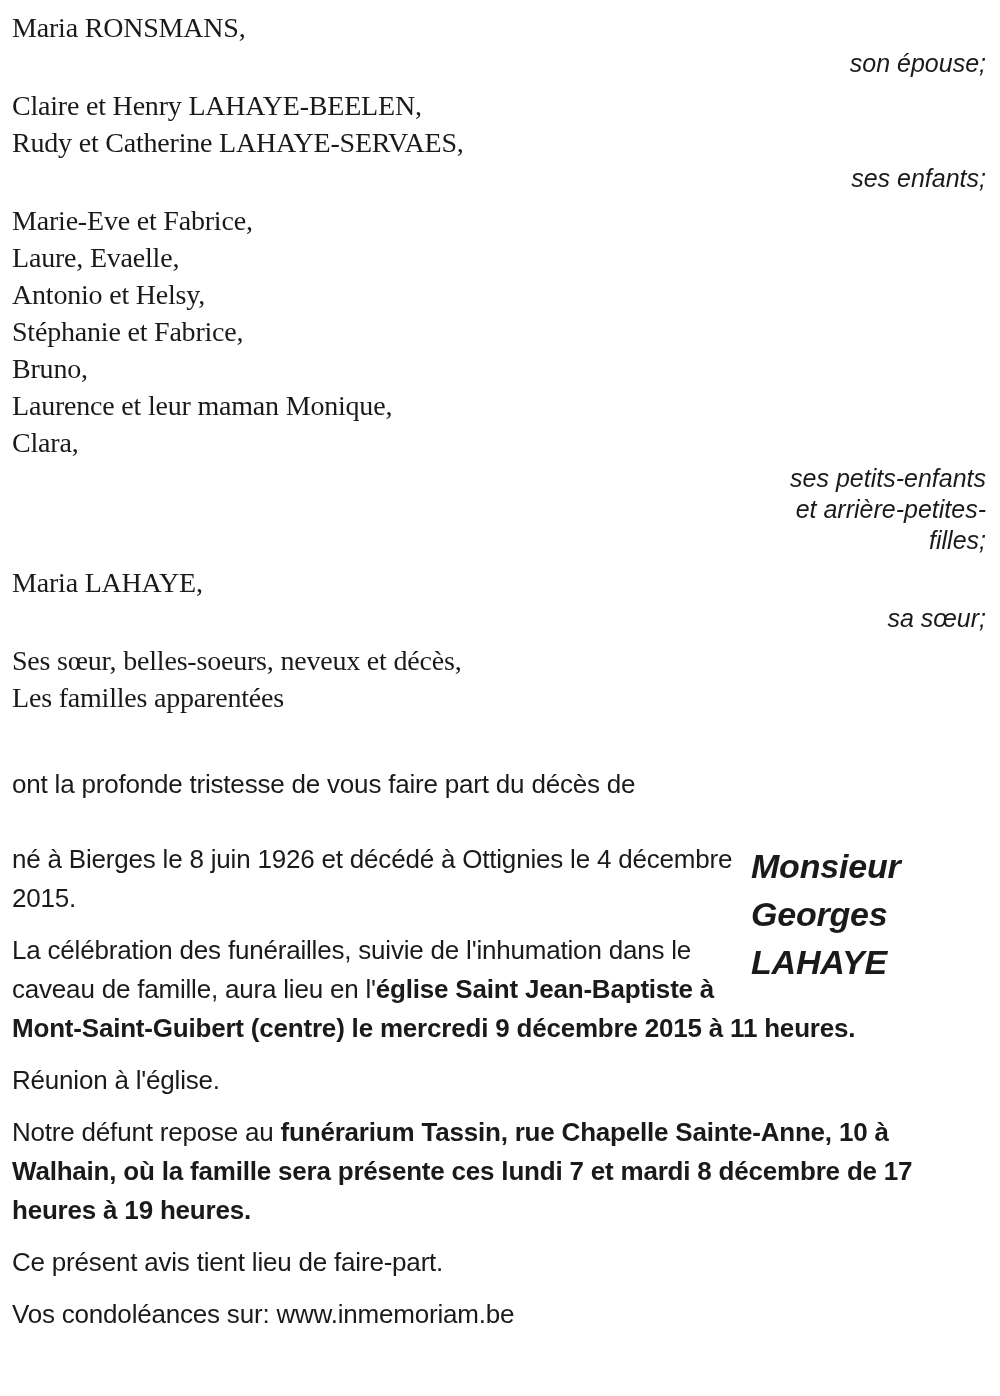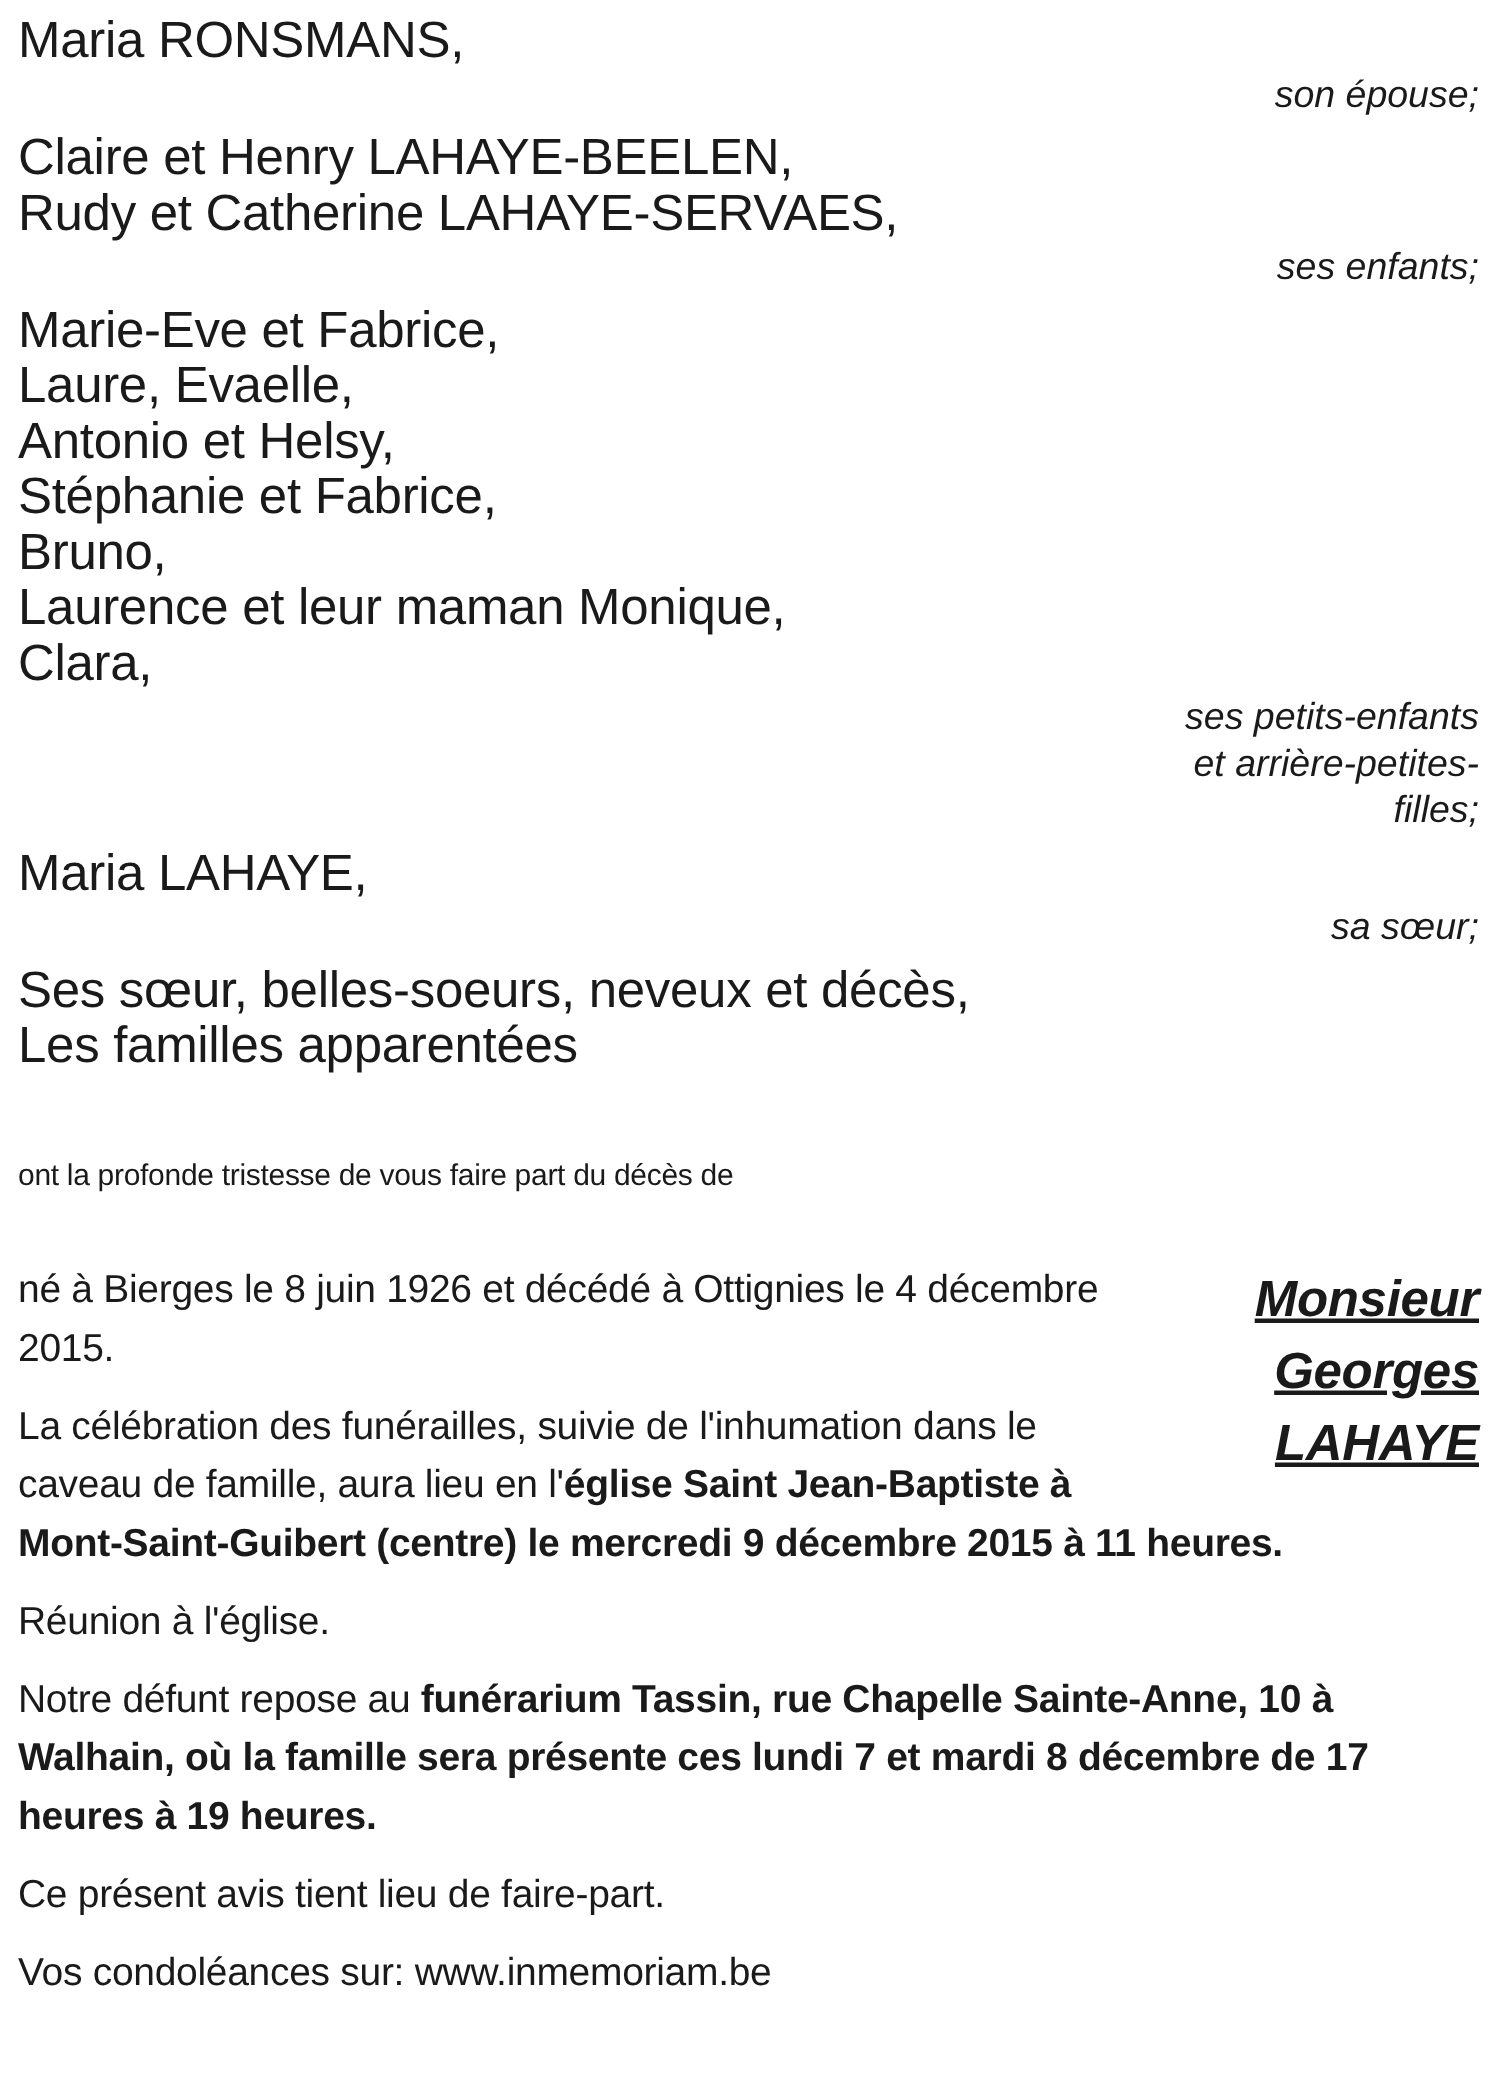--- a/index.html
+++ b/index.html
@@ -16,54 +16,54 @@
   }
   .page {
     box-sizing: border-box;
     width: 1000px;
     padding: 9px 14px 0 12px;
   }
   .family-group {
     margin-bottom: 8px;
   }
   .name-line {
-    font-size: 34px;
+    font-size: 28px;
     line-height: 37px;
     letter-spacing: -0.2px;
     text-align: left;
+    font-family: Liberation Serif, serif;
   }
   .relation-line {
     font-size: 25px;
     line-height: 31px;
     font-style: italic;
     text-align: right;
     white-space: pre-line;
     margin-top: 2px;
   }
   .intro-line {
-    font-size: 20px;
+    font-size: 26px;
     line-height: 40px;
     letter-spacing: -0.2px;
     margin: 48px 0 0 0;
   }
   .main-block {
     margin-top: 36px;
   }
   .deceased-name {
     float: right;
     width: 235px;
     margin: 2px 0 6px 18px;
     font-size: 34px;
     line-height: 48px;
     font-weight: bold;
     font-style: italic;
-    text-align: right;
+    text-align: left;
     white-space: pre-line;
     letter-spacing: -0.2px;
-    text-decoration: underline;
   }
   .para {
     font-size: 26px;
     line-height: 39px;
     letter-spacing: -0.2px;
     margin: 0 0 13px 0;
   }
   .para strong {
     font-weight: 700;
   }

